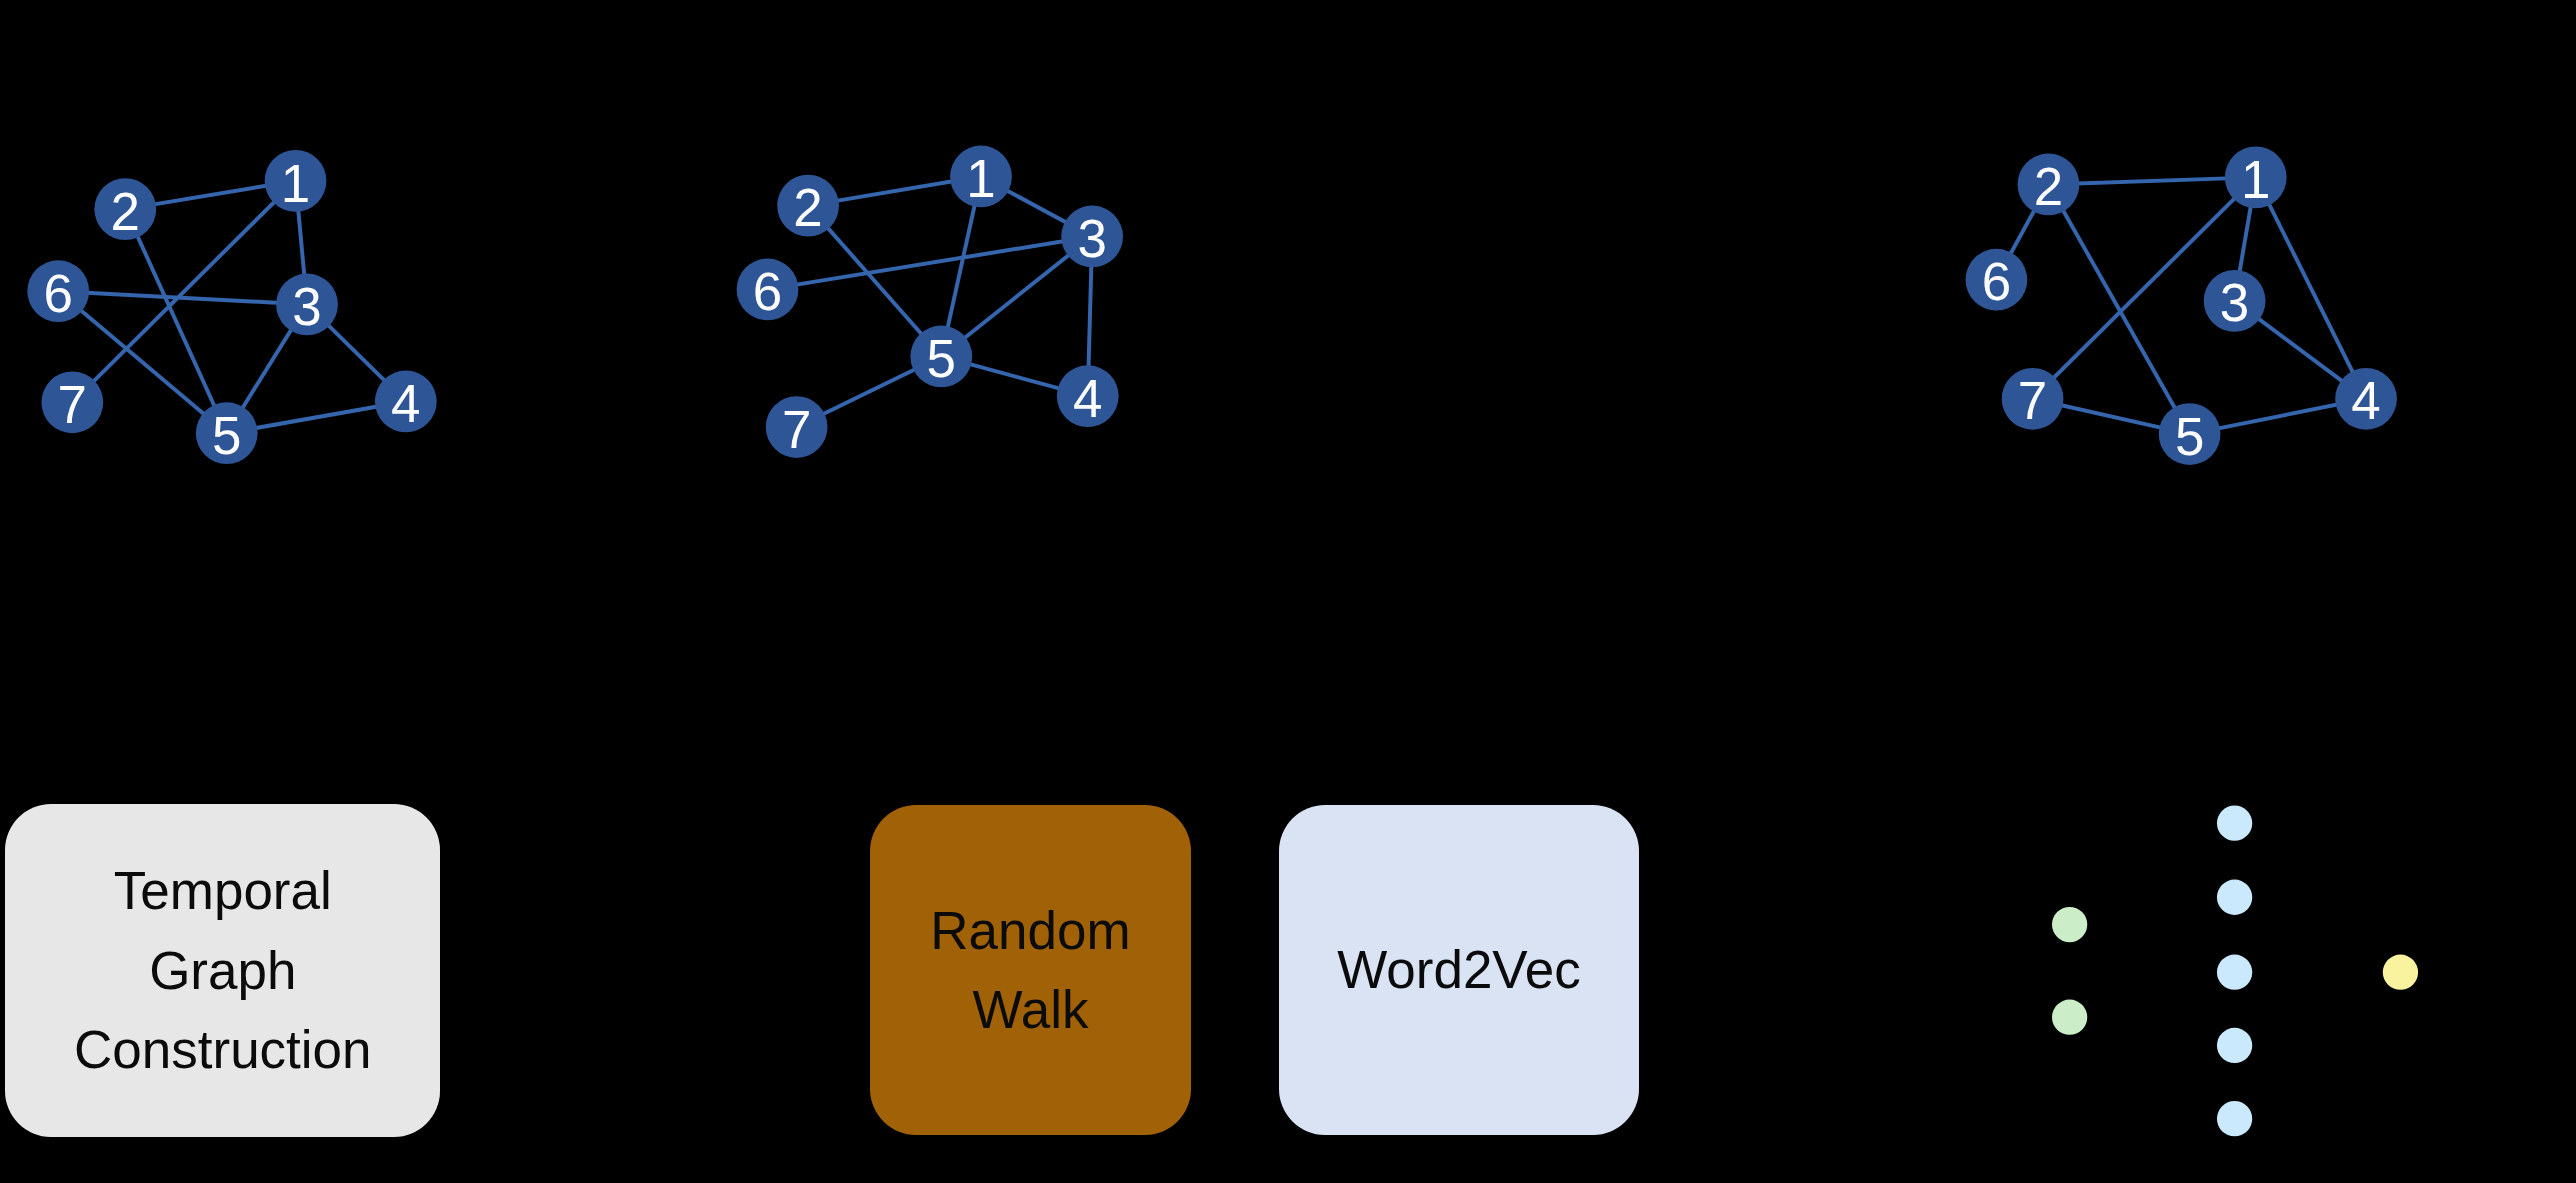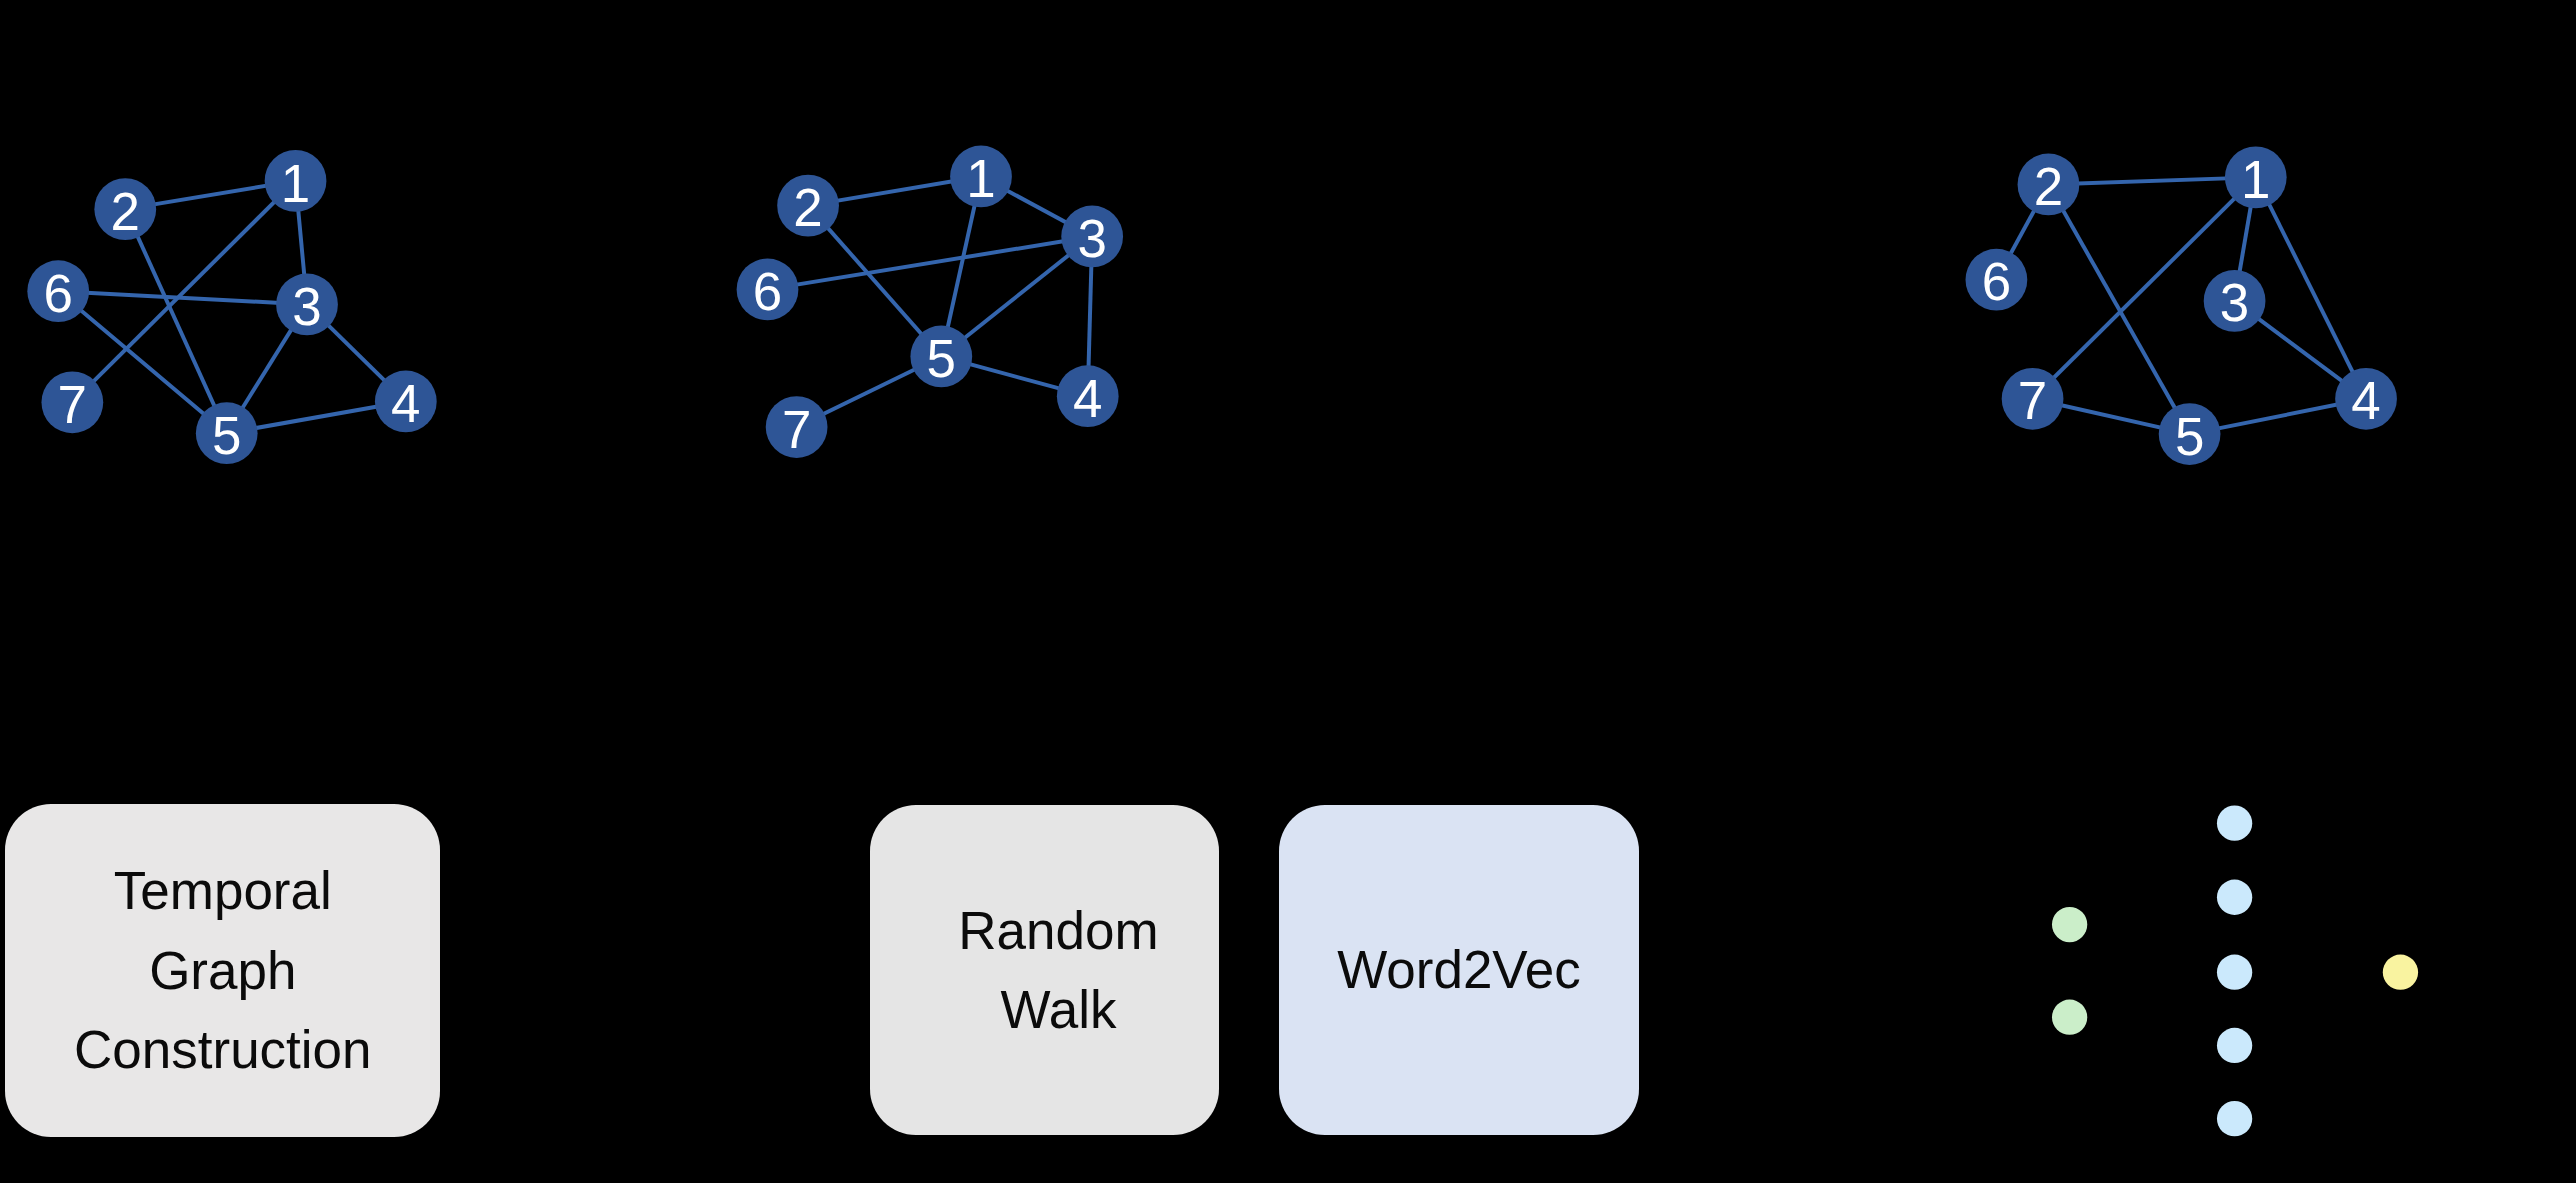--- a/index.html
+++ b/index.html
@@ -131,21 +131,21 @@
         <circle cx="2721" cy="1102" r="20" fill="#F9F3A0"></circle>
       </g>
     </svg>
 
   <div class="box" style="left: 5.3px; top: 804px; width: 435px; height: 333px; background: rgb(232, 231, 231);">
     <span>Temporal
 Graph
 Construction</span>
   </div>
 
-  <div class="box" style="left: 870px; top: 805px; width: 321px; height: 330px; background: #e5e5e5; padding-left: 28px;">
+  <div class="box" style="left: 870px; top: 805px; width: 321px; height: 330px; background: #a16207;">
     <span>Random
 Walk</span>
   </div>
 
   <div class="box" style="left: 1279px; top: 805px; width: 360px; height: 330px; background: rgb(218, 227, 243); text-align: right;">
     <span>Word2Vec</span>
   </div>
 </div>
 
 

